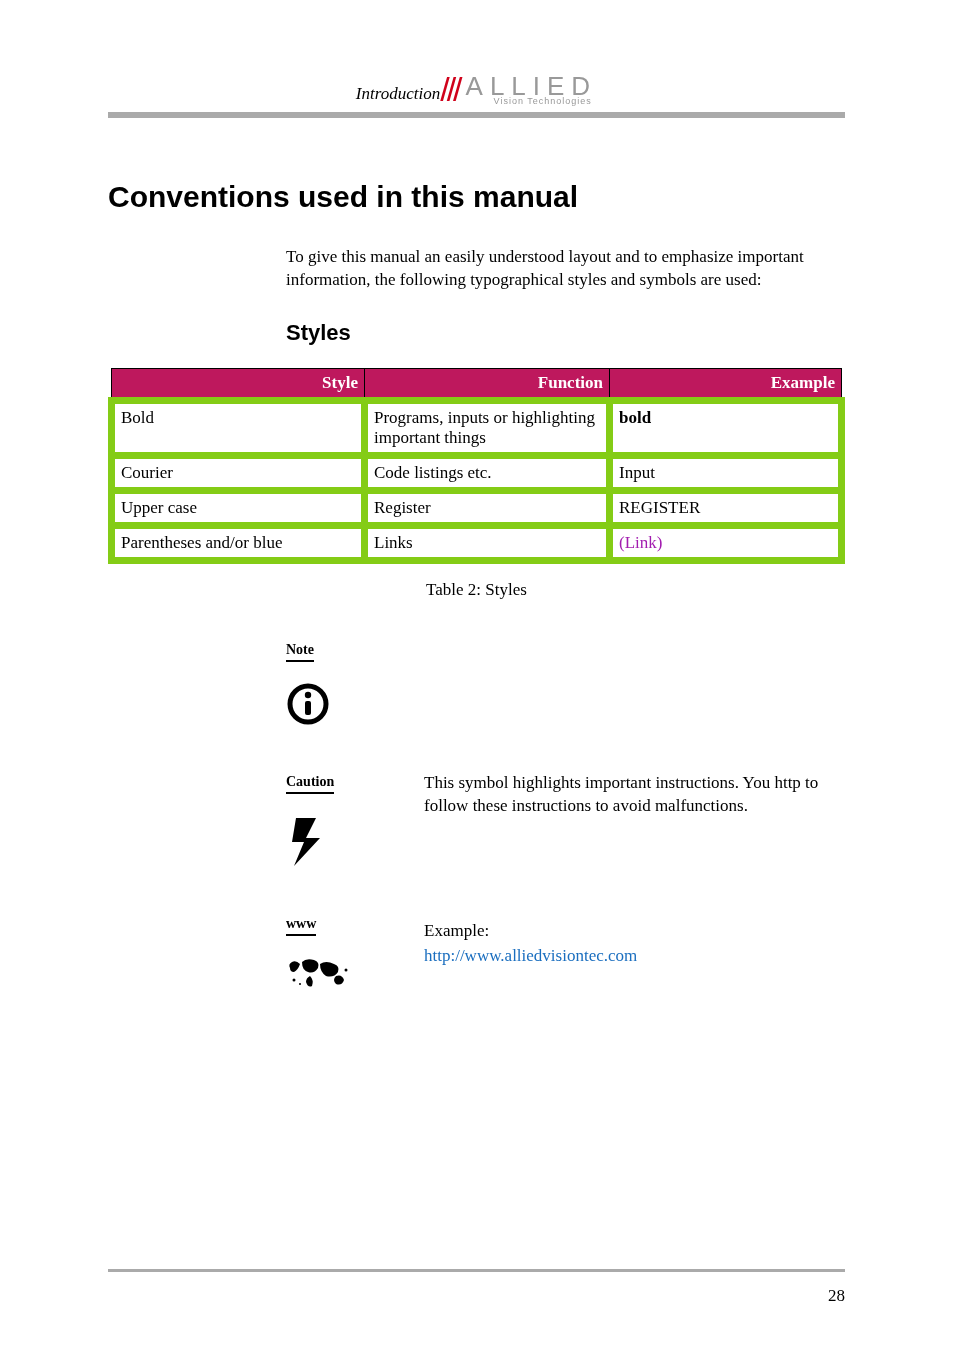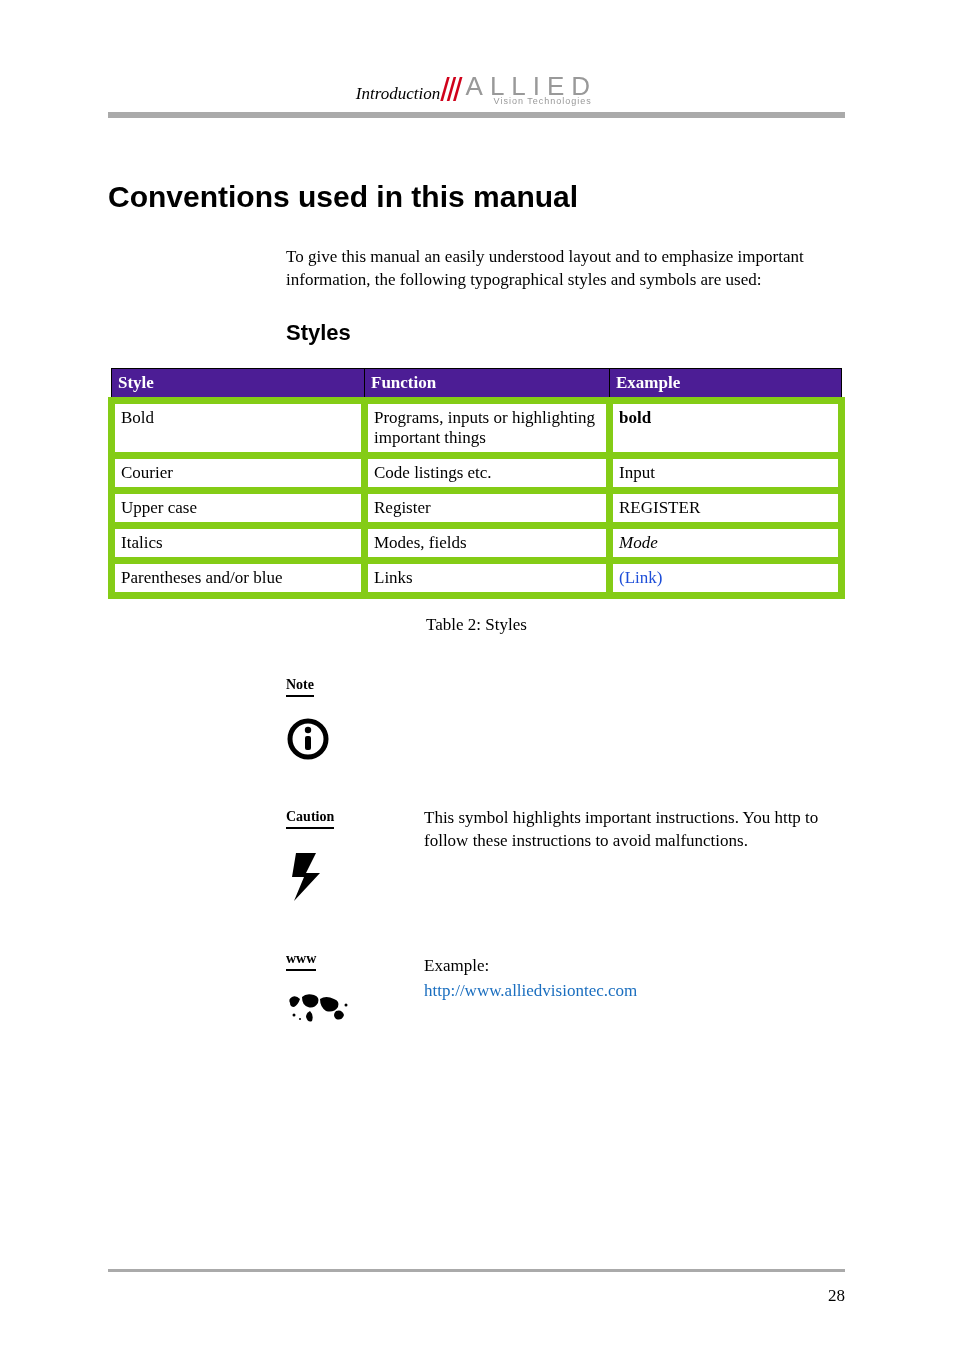--- a/index.html
+++ b/index.html
@@ -88,38 +88,38 @@
     font-size: 22px;
     margin: 28px 0 0 178px;
   }
   table.styles-table {
     border-collapse: collapse;
     width: 737px;
     margin: 22px 0 0 0;
     font-size: 17px;
   }
   table.styles-table th {
-    background: #4c1d95;
+    background: #be185d;
     color: #fff;
-    text-align: left;
+    text-align: right;
     font-weight: bold;
     padding: 4px 6px;
     border: 1px solid #000;
     font-family: Georgia, serif;
   }
   table.styles-table td {
     border: 7px solid #84cc16;
     padding: 4px 6px;
     vertical-align: top;
     font-family: Georgia, serif;
   }
   .ex-bold { font-weight: bold; }
   .ex-code { font-family: 'Courier New', monospace; }
   .ex-italic { font-style: italic; }
-  .ex-link { color: #1d4ed8; }
+  .ex-link { color: #a21caf; }
   .table-caption {
     text-align: center;
     font-size: 17px;
     margin: 16px 0 0 0;
   }
   .symbols-area {
     margin: 40px 0 0 178px;
     width: 560px;
   }
   .symbol-row {
@@ -210,25 +210,20 @@
         </tr>
         <tr>
           <td>Courier</td>
           <td>Code listings etc.</td>
           <td class="ex-code">Input</td>
         </tr>
         <tr>
           <td>Upper case</td>
           <td>Register</td>
           <td>REGISTER</td>
-        </tr>
-        <tr>
-          <td>Italics</td>
-          <td>Modes, fields</td>
-          <td class="ex-italic">Mode</td>
         </tr>
         <tr>
           <td>Parentheses and/or blue</td>
           <td>Links</td>
           <td class="ex-link">(Link)</td>
         </tr>
       </tbody>
   </table>
 
   <div class="table-caption">Table 2: Styles</div>

